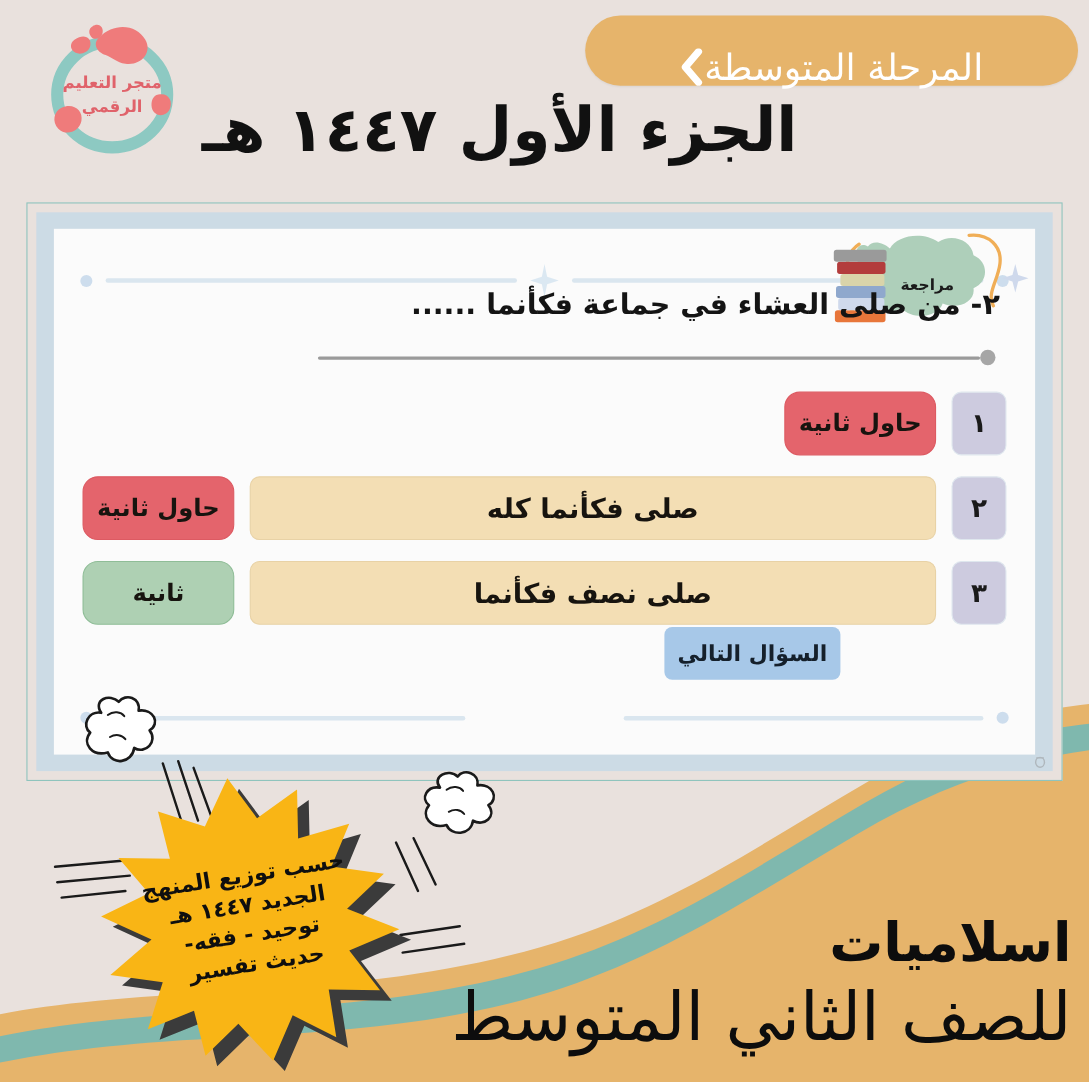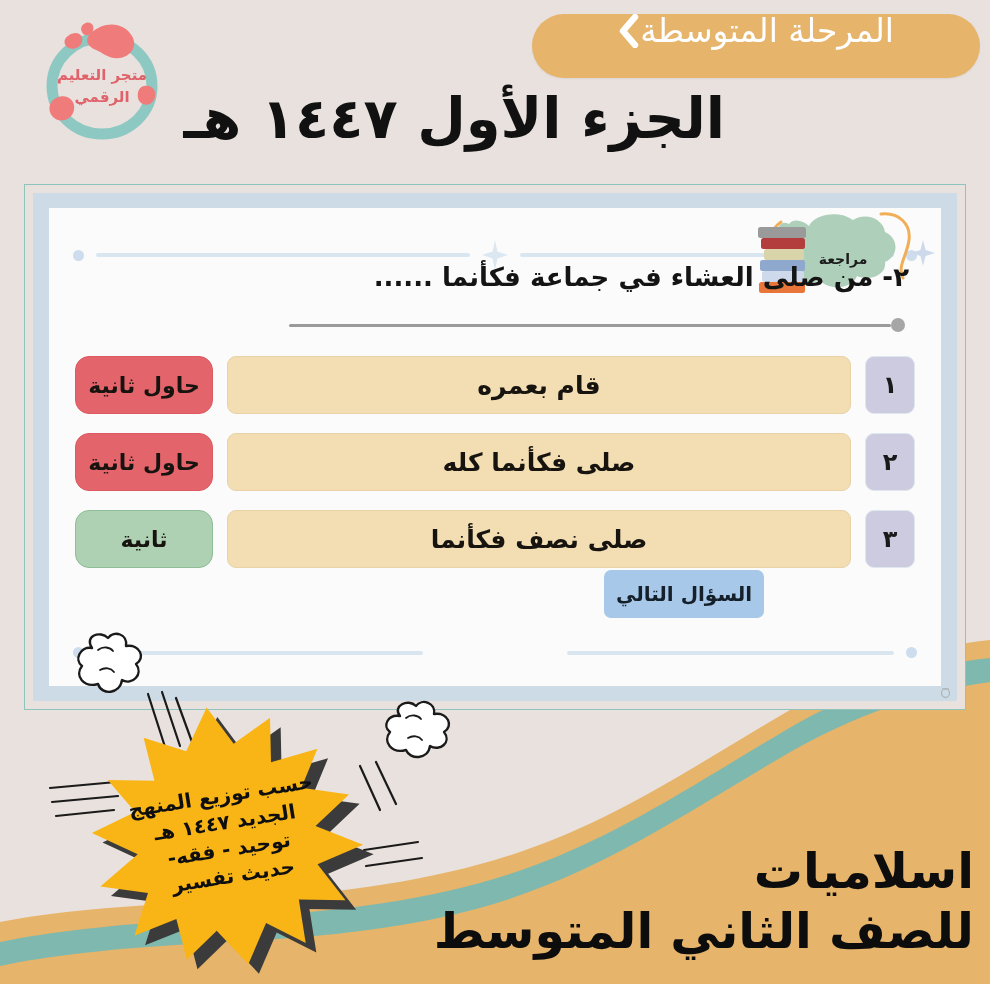--- a/index.html
+++ b/index.html
@@ -19,21 +19,21 @@
   
   .logo { position:absolute; left:32px; top:14px; width:140px; height:138px; }
   .logo svg { display:block; }
 
   
   .stage-badge {
     position:absolute; right:10px; top:14px;
     height:64px; min-width:448px;
     background:#e6b46b;
     border-radius:34px;
-    display:flex; align-items:flex-start; justify-content:center;
+    display:flex; align-items:flex-end; justify-content:center;
     padding:0 34px;
     box-shadow:0 1px 2px rgba(0,0,0,.06);
   }
   .stage-badge .label {
     color:#ffffff; font-size:33px; font-weight:500; letter-spacing:.4px;
     line-height:1; white-space:nowrap;
   }
   .chev { width:22px; height:34px; flex:none; }
 
   
@@ -157,21 +157,21 @@
   .sl-b { left:352px; top:760px; width:62px; height:60px; }
   .sl-c { left:48px; top:778px; width:76px; height:48px; }
   .sl-d { left:360px; top:840px; width:70px; height:50px; }
 
   
   .subject {
     position:absolute; right:16px; bottom:22px;
     text-align:right; color:#0d0d0d;
   }
   .subject .l1 { font-size:49px; font-weight:700; line-height:1.22; }
-  .subject .l2 { font-size:49px; font-weight:700; line-height:1.22; }
+  .subject .l2 { font-size:61px; font-weight:400; line-height:1.22; }
 </style>
 </head>
 <body>
 
 <div class="bottom-art">
   <svg viewBox="0 0 990 344" preserveAspectRatio="none" aria-hidden="true">
     <path d="M0,344 L990,344 L990,0 C930,6 860,30 790,70 C700,122 620,178 520,212 C420,246 310,256 200,262 C120,266 50,272 0,282 Z" fill="#e6b46b"></path>
     <path d="M0,344 L990,344 L990,18 C930,24 858,48 786,90 C694,144 616,198 516,232 C414,266 306,274 196,280 C118,284 48,292 0,302 Z" fill="#7fb8ae"></path>
     <path d="M0,344 L990,344 L990,42 C928,50 854,74 780,118 C688,172 612,224 512,258 C410,292 304,298 194,304 C116,308 46,316 0,326 Z" fill="#e6b46b"></path>
   </svg>
@@ -241,21 +241,20 @@
       <div class="question">٢- من صلى العشاء في جماعة فكأنما ......</div>
       <div class="q-line">
         <span class="knob"></span>
         <span class="bar"></span>
       </div>
 
       <div class="answers">
 
         <div class="answer-row">
           <div class="num-badge">١</div>
-          <div class="opt-box">قام بعمره</div>
           <div class="chip wrong">حاول ثانية</div>
         </div>
 
         <div class="answer-row">
           <div class="num-badge">٢</div>
           <div class="opt-box">صلى فكأنما كله</div>
           <div class="chip wrong">حاول ثانية</div>
         </div>
 
         <div class="answer-row">

